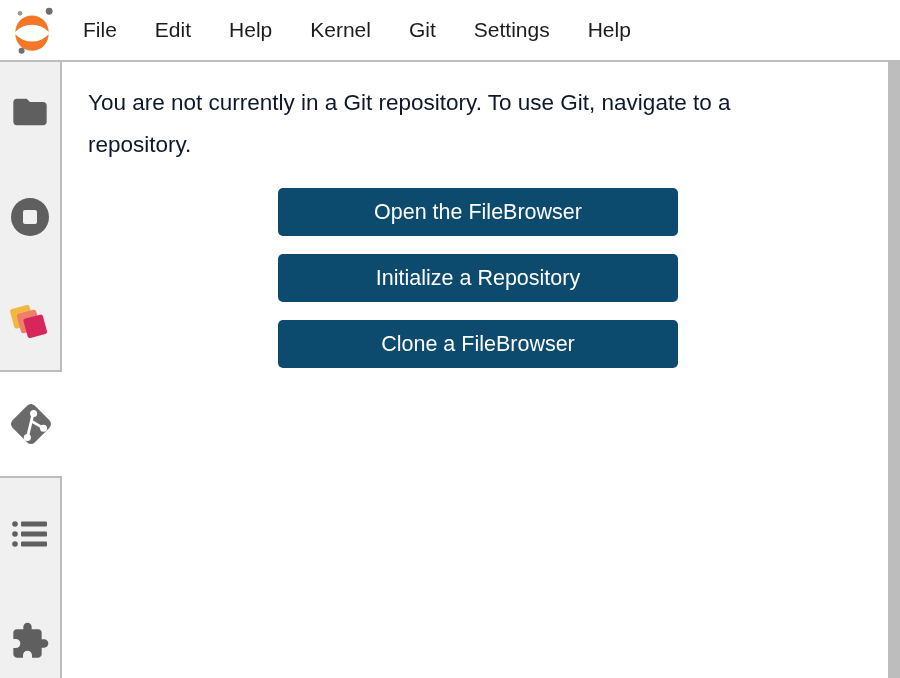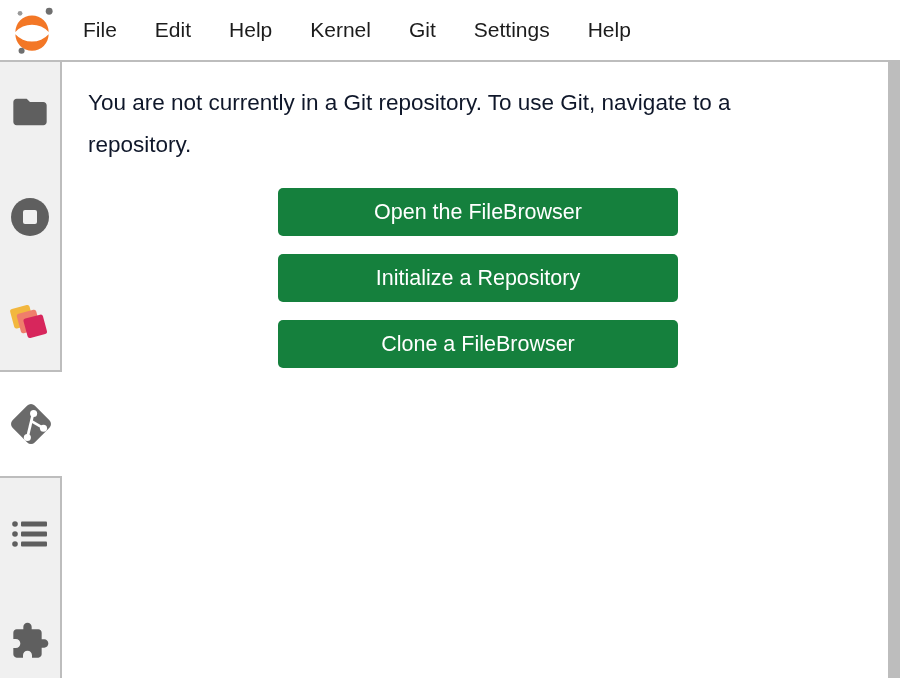--- a/index.html
+++ b/index.html
@@ -26,21 +26,21 @@
   .gray-top .side-tab.t1 { margin-top:29px; height:42px; }
   .gray-top .side-tab.t2 { margin-top:63px; height:42px; }
   .gray-top .side-tab.t3 { margin-top:62px; height:44px; }
   .gray-bottom .side-tab.t5 { margin-top:40px; height:32px; }
   .gray-bottom .side-tab.t6 { margin-top:71px; height:40px; }
 
   
   .content { flex:1; background:#fff; padding:20px 20px 0 26px; overflow:hidden; }
   .git-msg-line { font-size:22.5px; line-height:42px; color:#0f172a; white-space:nowrap; }
   .button-stack { margin-top:22px; display:flex; flex-direction:column; align-items:center; gap:18px; }
-  .git-btn { width:400px; height:48px; background:#15803d; color:#fff; border:none; border-radius:5px;
+  .git-btn { width:400px; height:48px; background:#0c4a6e; color:#fff; border:none; border-radius:5px;
              font-family:"Liberation Sans","DejaVu Sans",sans-serif; font-size:21.5px; cursor:pointer; }
 
   .right-strip { flex:0 0 12px; background:#bdbdbd; }
 </style>
 </head>
 <body>
 
 <div class="menubar">
   <div class="logo-box">
     <svg width="52" height="52" viewBox="0 0 50 50">

